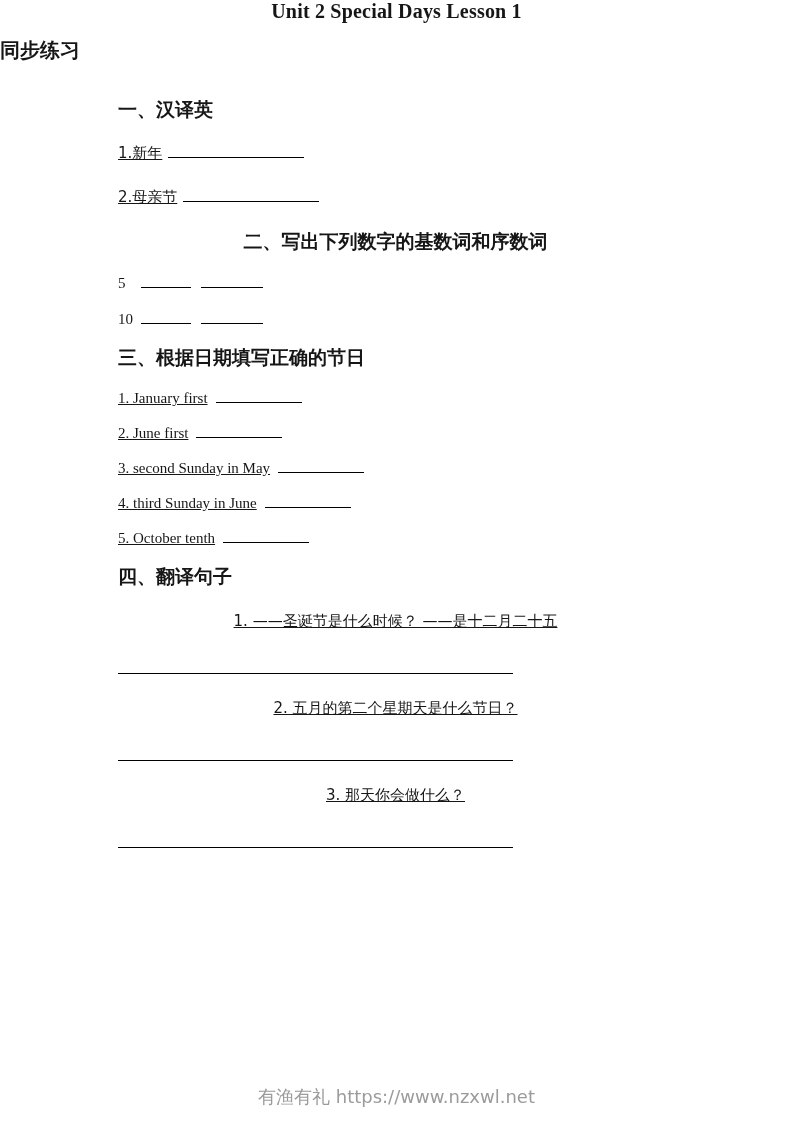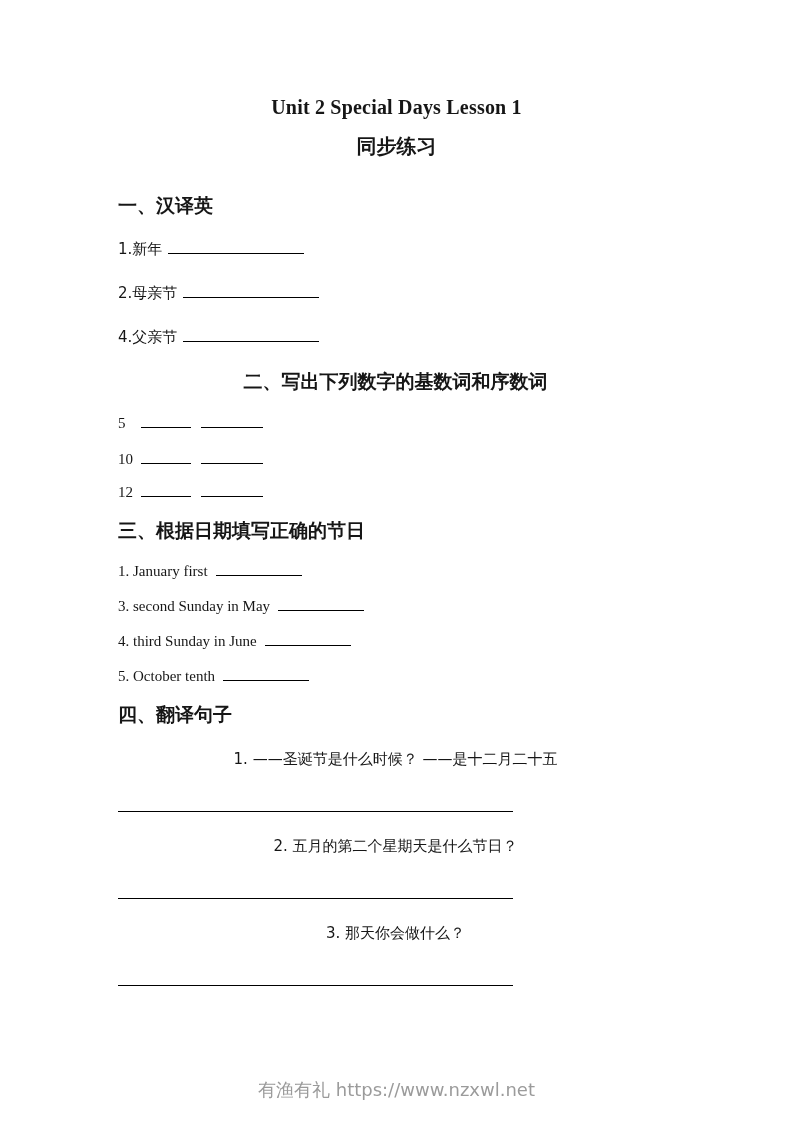--- a/index.html
+++ b/index.html
@@ -8,31 +8,29 @@
     position: relative;
     width: 793px;
     height: 1122px;
     margin: 0 auto;
     background: #ffffff;
     color: #161616;
     font-family: "Liberation Serif", serif;
     overflow: hidden;
   }
   .doc-title {
-    padding-top: 96px;
     text-align: center;
     font-family: "Liberation Serif", serif;
     font-weight: bold;
     font-size: 20px;
     line-height: 22px;
     letter-spacing: 0.2px;
   }
   .doc-subtitle {
     margin-top: 17px;
-    text-align: center;
     font-family: "DejaVu Sans", sans-serif;
     font-weight: bold;
     font-size: 20px;
     line-height: 22px;
   }
   .content {
     padding-left: 118px;
     padding-right: 120px;
     margin-top: 37px;
   }
@@ -45,20 +43,21 @@
   }
   .sec1 .sec-heading { margin-top: 31px; }
   .sec2 .sec-heading { margin-top: 25px; text-align: center; }
   .sec3 .sec-heading { margin-top: 19px; }
   .sec4 .sec-heading { margin-top: 19px; }
 
   .row {
     font-size: 15px;
     line-height: 16px;
     white-space: nowrap;
+    text-decoration: underline;
   }
   .blank {
     display: inline-block;
     border-bottom: 1px solid #000000;
     height: 14px;
     vertical-align: baseline;
   }
 
   
   .sec1 .row { margin-top: 27px; }
@@ -85,21 +84,21 @@
     width: 395px;
     border-bottom: 1px solid #000000;
     height: 1px;
     margin-top: 44px;
   }
   .cjk { font-family: "DejaVu Sans", "Liberation Serif", sans-serif; }
 
   .doc-footer {
     position: absolute;
     left: 0;
-    bottom: 22px;
+    bottom: 15px;
     width: 100%;
     text-align: center;
     color: #9b9b9b;
     font-family: "DejaVu Sans", sans-serif;
     font-size: 18px;
     line-height: 20px;
   }
 </style>
 </head>
 <body>
@@ -112,42 +111,39 @@
   <div class="content">
 
     <div class="sec1">
       <div class="sec-heading">一、汉译英</div>
       <div class="row">
         <span class="cjk">1.新年</span><span class="blank"></span>
       </div>
       <div class="row">
         <span class="cjk">2.母亲节</span><span class="blank"></span>
       </div>
-      <div class="row">
-        <span class="cjk">4.父亲节</span><span class="blank"></span>
-      </div>
     </div>
 
     <div class="sec2">
       <div class="sec-heading">二、写出下列数字的基数词和序数词</div>
       <div class="row">
         <span class="num">5</span><span class="blank blank-a"></span><span class="blank blank-b"></span>
       </div>
       <div class="row">
         <span class="num">10</span><span class="blank blank-a"></span><span class="blank blank-b"></span>
       </div>
-      <div class="row">
-        <span class="num">12</span><span class="blank blank-a"></span><span class="blank blank-b"></span>
-      </div>
     </div>
 
     <div class="sec3">
       <div class="sec-heading">三、根据日期填写正确的节日</div>
       <div class="row">
         <span>1. January first</span><span class="blank"></span>
+      </div>
+      <div class="row">
+        <span>2. June first</span><span class="blank"></span>
       </div>
       <div class="row">
         <span>3. second Sunday in May</span><span class="blank"></span>
       </div>
       <div class="row">
         <span>4. third Sunday in June</span><span class="blank"></span>
       </div>
       <div class="row">
         <span>5. October tenth</span><span class="blank"></span>
       </div>

